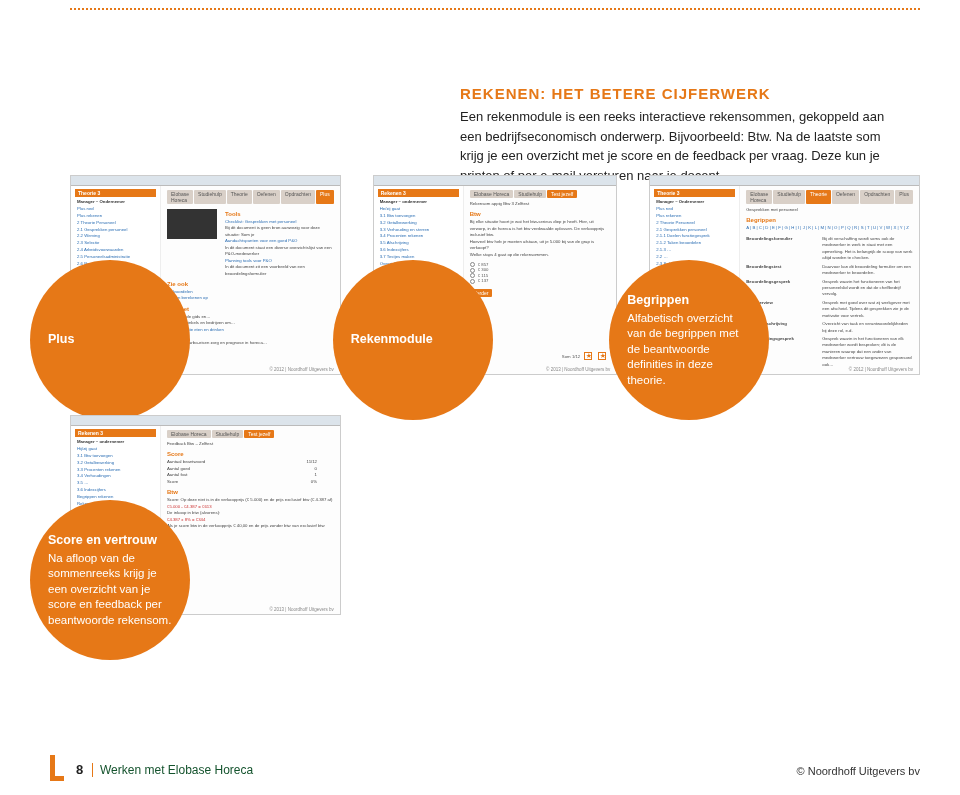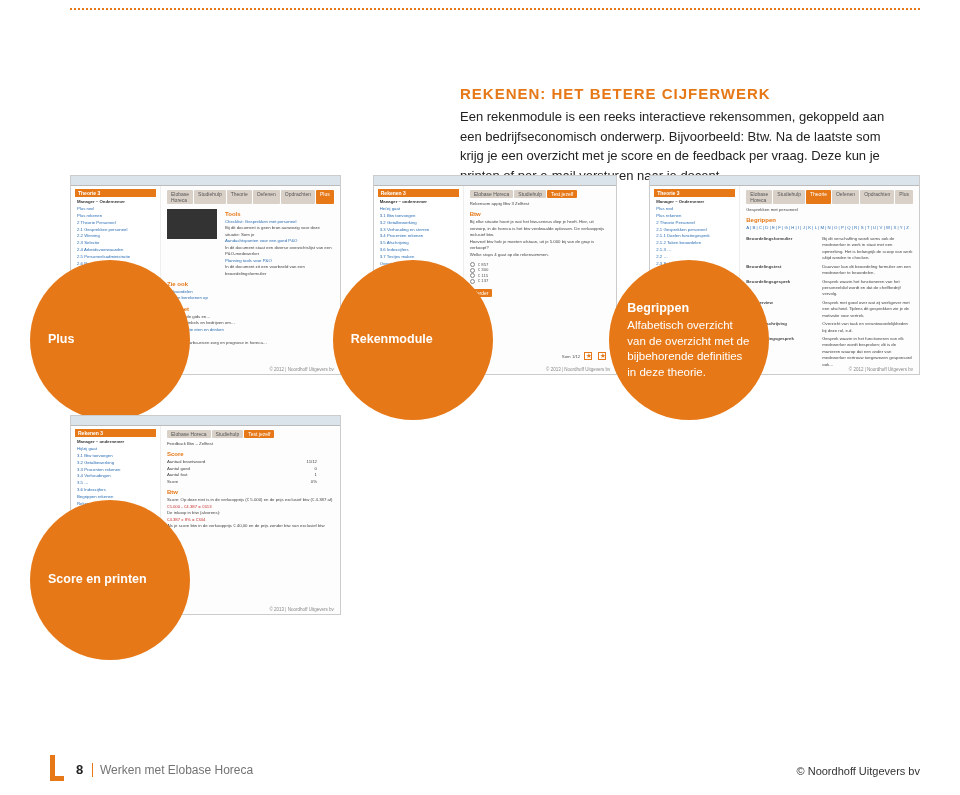--- a/index.html
+++ b/index.html
@@ -147,21 +147,21 @@
   .page-num {
     position:absolute; left: 76px; bottom: 18px;
     font-size: 13px; color:#222; font-weight:bold;
   }
   .page-divider {
     position:absolute; left: 92px; bottom: 18px;
     width:1px; height:14px; background:#e67817;
   }
   .page-label {
     position:absolute; left: 100px; bottom: 18px;
-    font-size: 12px; color:#737373;
+    font-size: 12px; color:#14532d;
   }
   .copyright {
     position:absolute; right: 40px; bottom: 18px;
     font-size: 11px; color:#333;
   }
 </style>
 </head>
 <body>
 
 <div class="dotted-top"></div>
@@ -326,21 +326,21 @@
             <div class="ss-p">Overzicht van taak en verantwoordelijkheden bij deze rol, e.d.</div>
             <div class="ss-p" style="font-weight:bold">Functioneringsgesprek</div>
             <div class="ss-p">Gesprek waarin in het functioneren van elk medewerker wordt besproken; dit is de manieren waarop dat een ander van medewerker vertrouw toegewezen gesponsord ook…</div>
           </div>
         </div>
       </div>
       <div class="ss-foot">© 2012 | Noordhoff Uitgevers bv</div>
     </div>
     <div class="bubble bottom-left">
       <div class="b-title">Begrippen</div>
-      <div>Alfabetisch overzicht van de overzicht met de bijbehorende definities in deze theorie.</div>
+      <div>Alfabetisch overzicht van de begrippen met de beantwoorde definities in deze theorie.</div>
     </div>
   </div>
 
   <div class="cell">
     <div class="screenshot">
       <div class="ss-titlebar"></div>
       <div class="ss-body">
         <div class="ss-side">
           <div class="ss-side-hdr">Rekenen 3</div>
           <div class="ss-side-item bold">Manager – ondernemer</div>
@@ -376,21 +376,22 @@
           <div class="ss-p">Score: Op deze niet is in de verkoopprijs (€ 5.000) en de prijs exclusief btw (€ 4.387 af)</div>
           <div class="ss-p" style="color:#c33">€5.000 - €4.387 = €613</div>
           <div class="ss-p">De inkoop in btw (alvorens):</div>
           <div class="ss-p" style="color:#c33">€4.387 x 8% = €344</div>
           <div class="ss-p">Als je score btw in de verkoopprijs € 40,00 en de prijs zonder btw van exclusief btw</div>
         </div>
       </div>
       <div class="ss-foot">© 2013 | Noordhoff Uitgevers bv</div>
     </div>
     <div class="bubble bottom-left2">
-      <div class="b-title">Score en printen</div>
+      <div class="b-title">Score en vertrouw</div>
+      <div>Na afloop van de sommenreeks krijg je een overzicht van je score en feedback per beantwoorde rekensom.</div>
     </div>
   </div>
 
 </div>
 
 <div class="foot-line"></div>
 <div class="page-num">8</div>
 <div class="page-divider"></div>
 <div class="page-label">Werken met Elobase Horeca</div>
 <div class="copyright">© Noordhoff Uitgevers bv</div>

